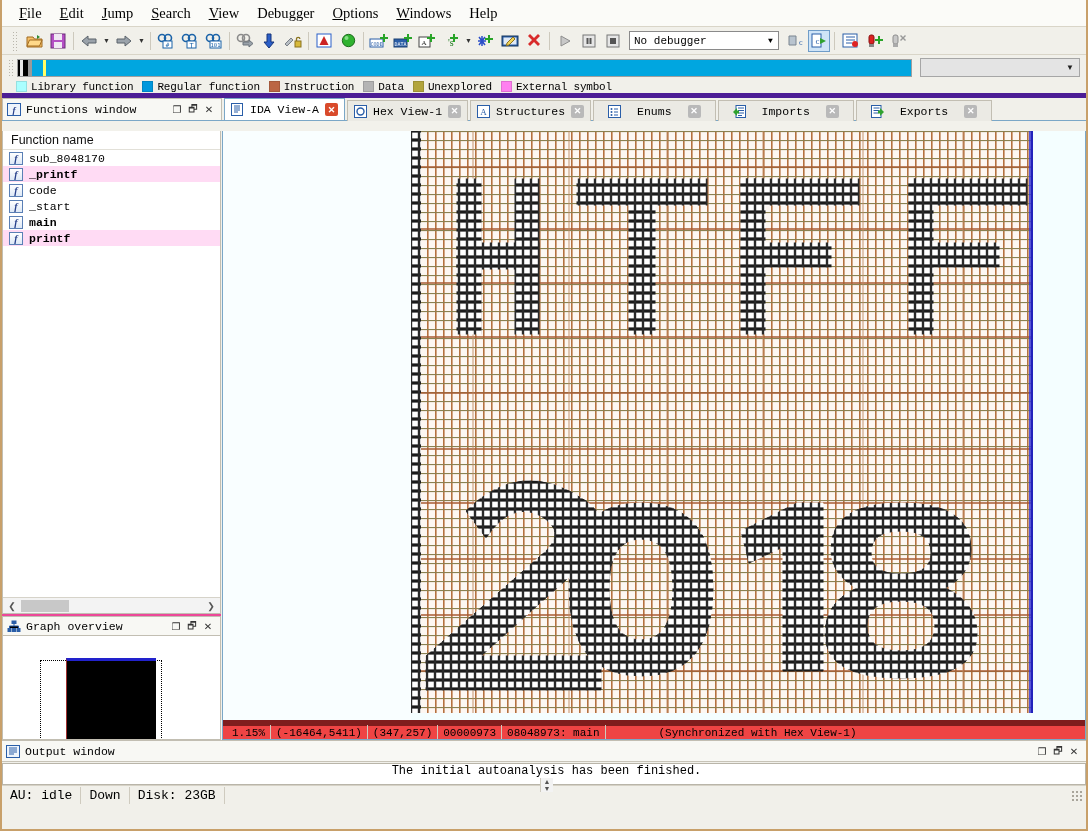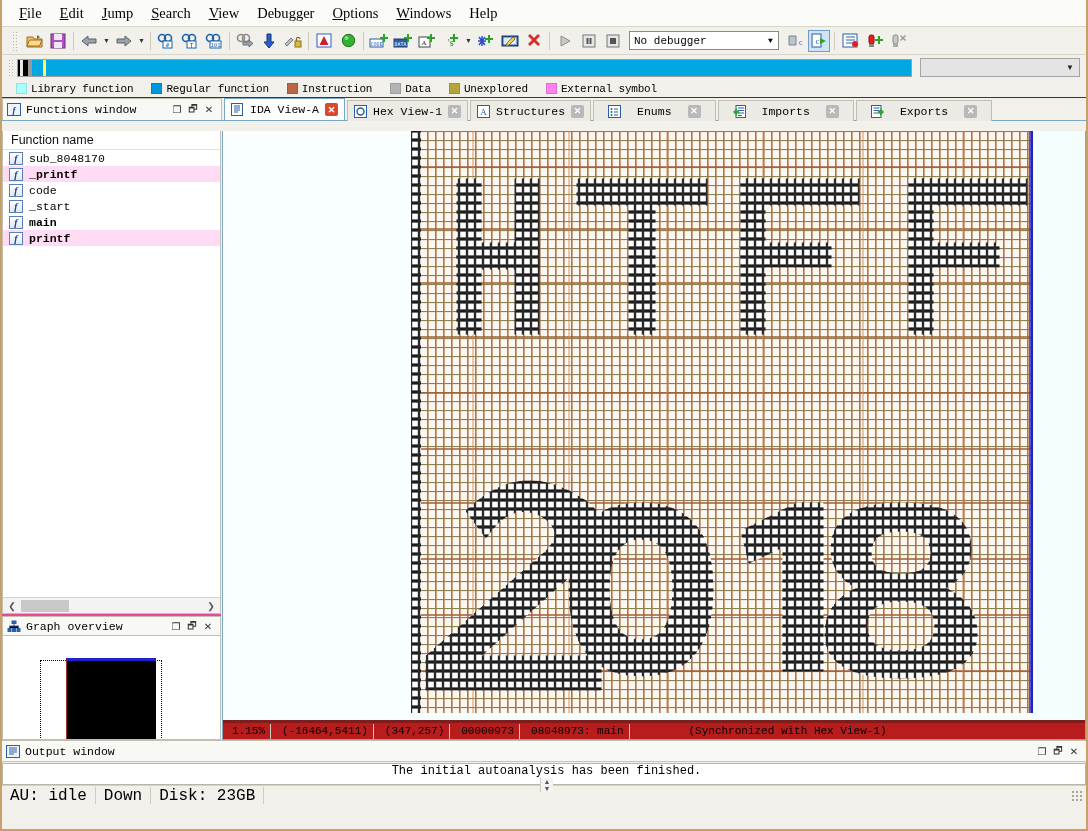--- a/index.html
+++ b/index.html
@@ -126,22 +126,22 @@
     padding-right: 5px;
     font-size: 8px; color: #222;
   }
 
   
   #legend {
     height: 18px;
     background: #f1f0ea;
     display: flex; align-items: center;
     padding-left: 14px;
-    gap: 10px;
-    border-bottom: 1px solid #4c1d95;
+    gap: 1px;
+    border-bottom: 5px solid #4c1d95;
   }
   .lg-item { display: flex; align-items: center; gap: 4px; margin-right: 8px; }
   .lg-sw { width: 11px; height: 11px; border: 1px solid rgba(0,0,0,.12); }
   .lg-tx {
     font-family: "Liberation Mono", monospace;
     font-size: 11px; color: #000;
     letter-spacing: -0.2px;
   }
 
   
@@ -320,25 +320,25 @@
     overflow: hidden;
   }
   #graphcanvas {
     flex: 1;
     position: relative;
     background: #f4feff;
     overflow: hidden;
   }
   #graphstatus {
     height: 19px;
-    background: #b91c1c;
-    border-top: 3px solid #7f1d1d;
+    background: #ef4444;
+    border-top: 6px solid #7f1d1d;
     display: flex; align-items: center;
     padding-left: 4px;
-    gap: 6px;
+    gap: 0;
   }
   .st-cell {
     font-family: "Liberation Mono", monospace;
     font-size: 11px; color: #000;
     padding: 0 5px;
     border-right: 1px solid #cfcbbf;
     height: 15px;
     display: flex; align-items: center;
     white-space: nowrap;
   }
@@ -407,21 +407,21 @@
     background: #ffffff;
   }
   #statusbar {
     height: 20px;
     display: flex; align-items: center;
     background: #f1f0ea;
     border-top: 1px solid #d6d2c6;
   }
   .sb-cell {
     font-family: "Liberation Mono", monospace;
-    font-size: 16px; color: #000;
+    font-size: 13px; color: #000;
     height: 17px;
     display: flex; align-items: center;
     padding: 0 8px;
     border-right: 1px solid #cfcbbf;
     white-space: nowrap;
   }
   #sb-grip {
     margin-left: auto; margin-right: 3px;
     width: 12px; height: 12px;
     background-image: radial-gradient(#a9a59b 40%, transparent 41%);

